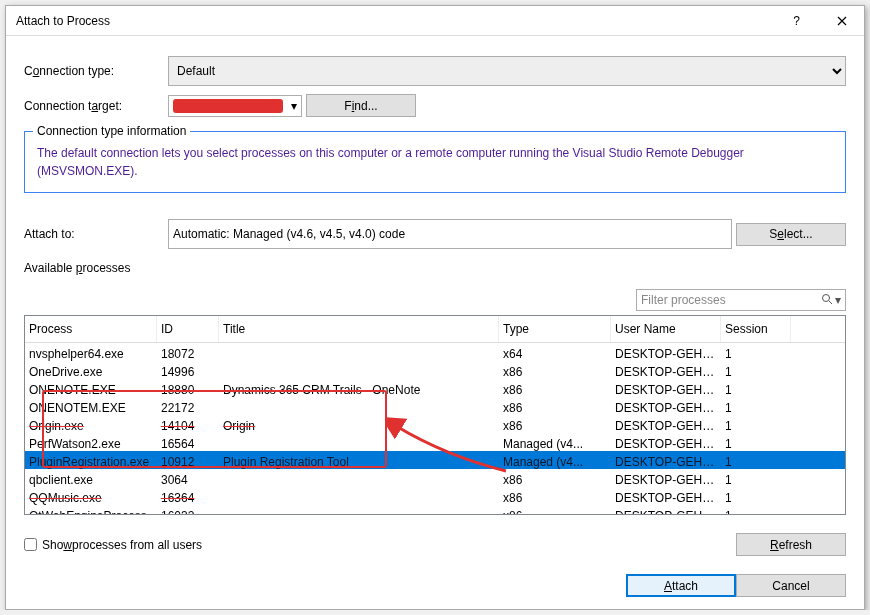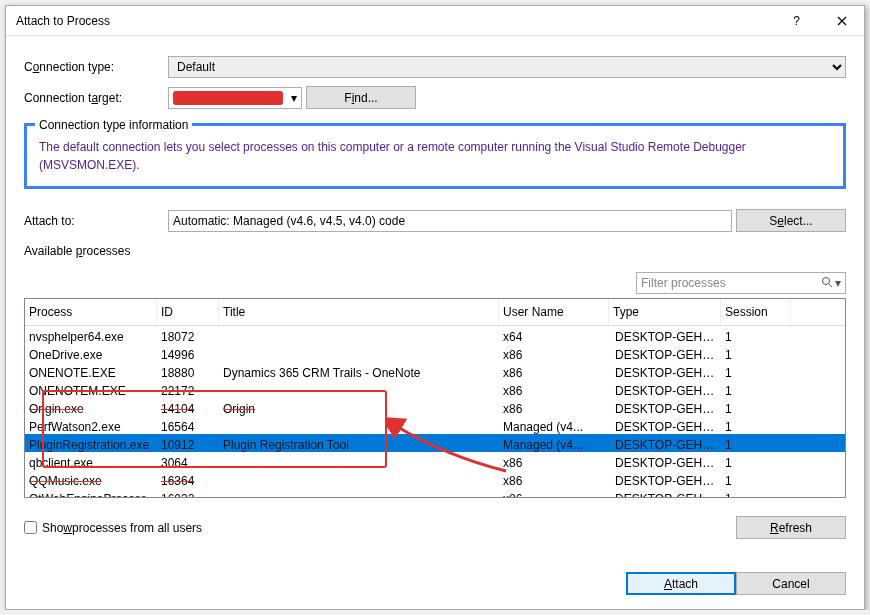--- a/index.html
+++ b/index.html
@@ -5,25 +5,25 @@
 *{box-sizing:border-box;margin:0;padding:0;font-family:'Segoe UI',Tahoma,sans-serif;font-size:12px}
 body{background:#f0f0f0;padding:5px 0 0 5px}
 .dialog{width:860px;height:605px;background:#fff;border:1px solid #aaa;box-shadow:2px 2px 6px rgba(0,0,0,.3);display:flex;flex-direction:column;position:relative}
 .titlebar{height:30px;display:flex;align-items:center;padding:0 0 0 10px;border-bottom:1px solid #ddd}
 .titlebar .title{flex:1}
 .titlebar .btn{width:45px;height:30px;display:flex;align-items:center;justify-content:center;cursor:pointer}
 .content{flex:1;padding:20px 18px 14px 18px;display:flex;flex-direction:column}
 .row{display:flex;align-items:center;margin-bottom:8px;gap:4px}
 .lbl{width:140px}
 .u{text-decoration:underline}
-select.full,input.full{flex:1;height:22px;border:1px solid #adadad;background:#fff;padding:0 4px}
+select.full,input.full{flex:1;height:30px;border:1px solid #adadad;background:#fff;padding:0 4px}
 select.full{background:#eee}
 .btn-std{height:23px;border:1px solid #adadad;background:#e1e1e1;padding:0 20px;cursor:pointer;min-width:100px}
 .btn-primary{border:2px solid #0078d7;background:#e5f1fb}
-.group{border:3px solid #3b82f6;padding:12px;margin:6px 0 14px 0;position:relative}
+.group{border:1px solid #3b82f6;padding:12px;margin:6px 0 14px 0;position:relative}
 .group-title{position:absolute;top:-8px;left:8px;background:#fff;padding:0 4px}
 .info{line-height:1.5;color:#4c1d95}
 .avail{margin-top:4px}
 .filter-row{display:flex;justify-content:flex-end;margin:14px 0 4px 0}
 .filter{border:1px solid #adadad;height:22px;width:210px;display:flex;align-items:center;padding:0 4px}
 .filter input{border:none;flex:1;outline:none;color:#a21caf}
 .filter input::placeholder{color:#888}
 .filter .sicon{cursor:pointer}
 .table-wrap{border:1px solid #828790;height:200px;overflow:hidden;position:relative}
 .thead{display:flex;background:#fff;border-bottom:1px solid #ddd}
@@ -72,21 +72,21 @@
         <span style="position:absolute;right:4px">▾</span>
       </div>
       <button class="btn-std" style="width:110px"><span>F</span><span class="u">i</span><span>nd...</span></button>
     </div>
 
     <div class="group">
       <span class="group-title">Connection type information</span>
       <div class="info">The default connection lets you select processes on this computer or a remote computer running the Visual Studio Remote Debugger (MSVSMON.EXE).</div>
     </div>
 
-    <div class="row" style="margin-top:6px">
+    <div class="row" style="margin-top:12px">
       <span class="lbl">Attach to:</span>
       <input class="full" readonly="" value="Automatic: Managed (v4.6, v4.5, v4.0) code" style="">
       <button class="btn-std" style="width:110px"><span>S</span><span class="u">e</span><span>lect...</span></button>
     </div>
 
     <div class="avail"><span>Available </span><span class="u">p</span><span>rocesses</span></div>
 
     <div class="filter-row">
       <div class="filter">
         <input placeholder="Filter processes" style="">
@@ -96,22 +96,22 @@
             </svg></span>
         <span style="margin-left:2px;color:#555">▾</span>
       </div>
     </div>
 
     <div class="table-wrap">
       <div class="thead">
         <div class="th c0">Process</div>
         <div class="th c1">ID</div>
         <div class="th c2">Title</div>
+        <div class="th c3">Type</div>
         <div class="th c4">User Name</div>
-        <div class="th c3">Type</div>
         <div class="th c5">Session</div>
       </div>
       <div class="tbody" id="tbody">
           <div class="tr">
             <div class="td c0" style="">nvsphelper64.exe</div>
             <div class="td c1" style="">18072</div>
             <div class="td c2" style=""></div>
             <div class="td c3">x64</div>
             <div class="td c4">DESKTOP-GEHKOM1...</div>
             <div class="td c5">1</div>

